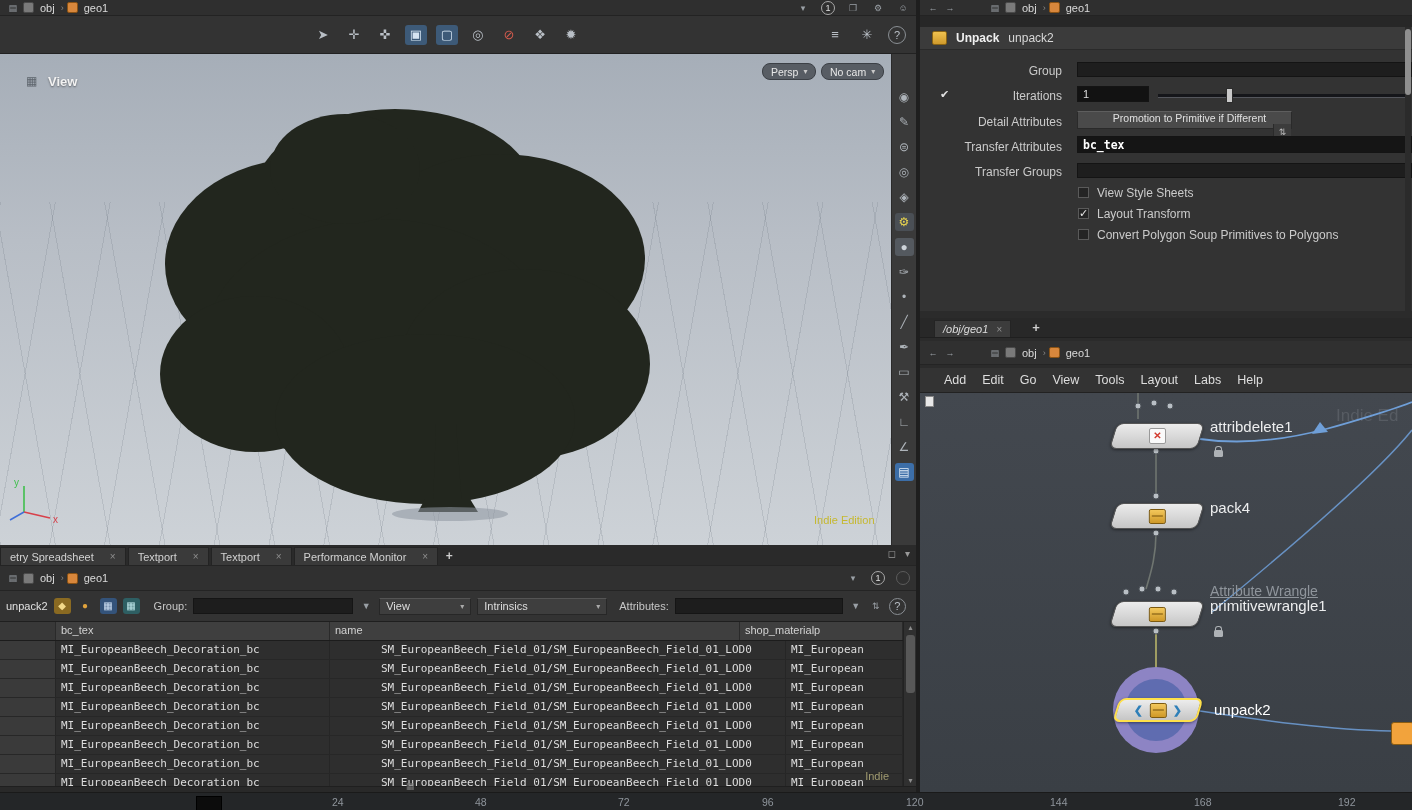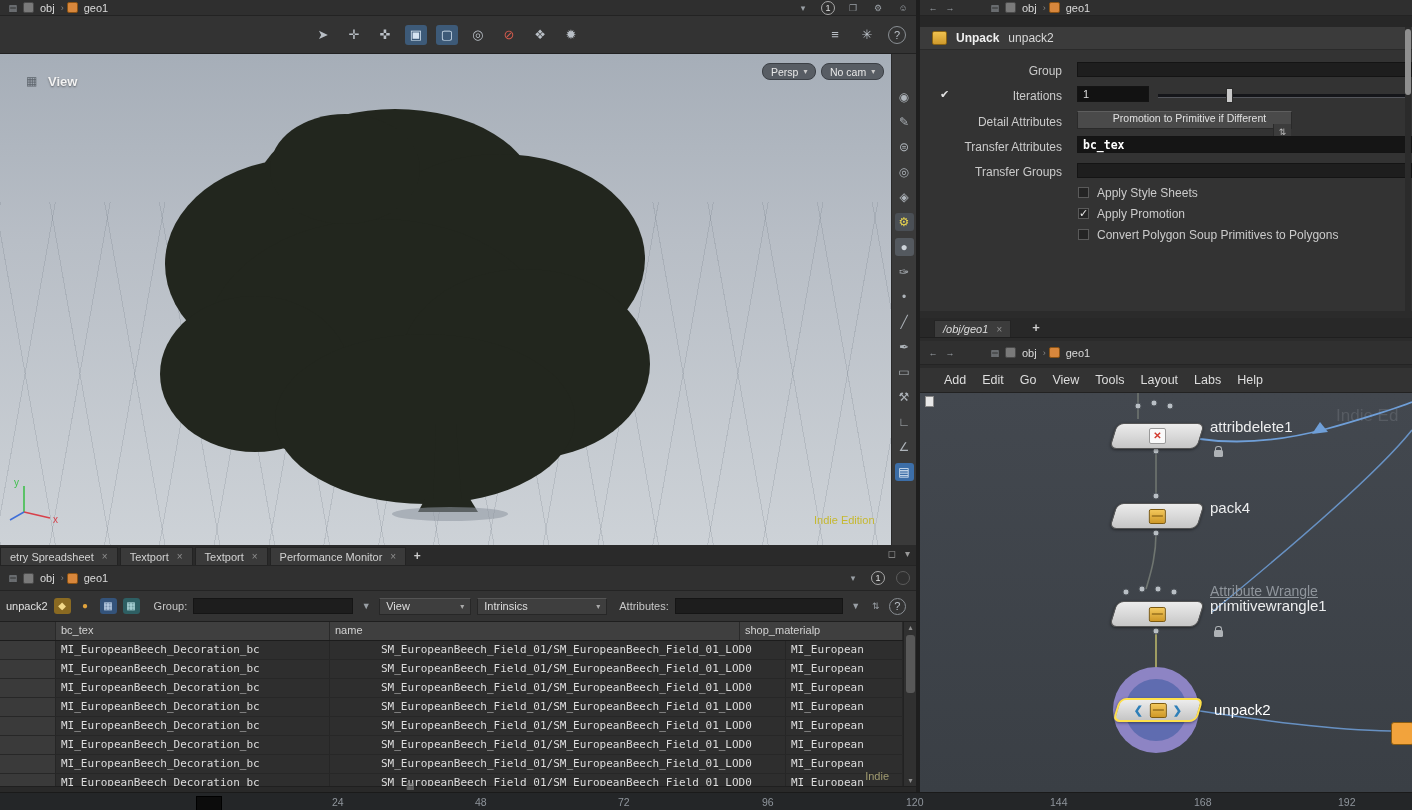--- a/index.html
+++ b/index.html
@@ -43,21 +43,21 @@
   
   #side-strip{left:891px;top:54px;width:25px;height:491px;background:#3a3a3a;border-left:1px solid #2a2a2a;
               display:flex;flex-direction:column;align-items:center;padding-top:34px;gap:7px;box-sizing:border-box;}
   .sicon{width:19px;height:18px;font-size:12px;line-height:18px;text-align:center;color:#aeb4ba;border-radius:3px;}
   .sicon.hl{background:#4a4f55;color:#e8d44f;}
   .sicon.hl2{background:#54595f;color:#cdd3d9;}
   .sicon.blue{background:#3c6ea8;color:#e2ecf6;}
   
   #lp-tabs{left:0;top:545px;width:916px;height:20px;background:#2a2a2a;display:flex;align-items:flex-end;gap:2px;}
   .ptab{height:18px;background:#3a3a3a;border:1px solid #232323;border-bottom:none;display:flex;align-items:center;
-        gap:8px;padding:0 9px;font-size:11px;color:#d2d2d2;box-sizing:border-box;}
+        gap:16px;padding:0 9px;font-size:11px;color:#d2d2d2;box-sizing:border-box;}
   .ptab .x{color:#8f8f8f;font-size:10px;}
   .tab-add{width:18px;height:18px;text-align:center;line-height:18px;color:#cfcfcf;font-size:12px;font-weight:bold;}
   #lp-tabs-right{position:absolute;right:6px;top:3px;display:flex;gap:9px;color:#9a9a9a;font-size:10px;}
   
   #lp-pathbar2{left:0;top:565px;width:916px;height:26px;background:#303030;border-top:1px solid #242424;
                border-bottom:1px solid #242424;}
   #lp-parambar{left:0;top:591px;width:916px;height:31px;background:#333;border-bottom:1px solid #1f1f1f;
                display:flex;align-items:center;gap:6px;box-sizing:border-box;padding:0 6px;font-size:11px;}
   .pbtn{width:17px;height:16px;border-radius:3px;font-size:10px;line-height:16px;text-align:center;color:#c9cfd5;}
   .pbtn.gold{background:#8a6a22;color:#f3d98a;}
@@ -441,26 +441,26 @@
     <span class="plabel" style="top:90px;">Transfer Attributes</span>
     <span class="pfield monofield" style="top:86px;width:335px;height:17px;background:#151515;">bc_tex</span>
 
     <span class="plabel" style="top:115px;">Transfer Groups</span>
     <span class="pfield" style="top:113px;width:335px;height:15px;"></span>
 
     <div style="position:absolute;left:158px;top:136px;display:flex;flex-direction:column;gap:8px;">
 
         <div class="cbrow">
           <span class="cb"></span>
-          <span class="cblabel">Apply Style Sheets</span>
+          <span class="cblabel">View Style Sheets</span>
         </div>
 
         <div class="cbrow">
           <span class="cb checked"></span>
-          <span class="cblabel">Apply Promotion</span>
+          <span class="cblabel">Layout Transform</span>
         </div>
 
         <div class="cbrow">
           <span class="cb"></span>
           <span class="cblabel">Convert Polygon Soup Primitives to Polygons</span>
         </div>
       </div>
   </div>
   <div class="abs" id="rp-pscroll"></div>
   <div class="abs" id="rp-pthumb"></div>

